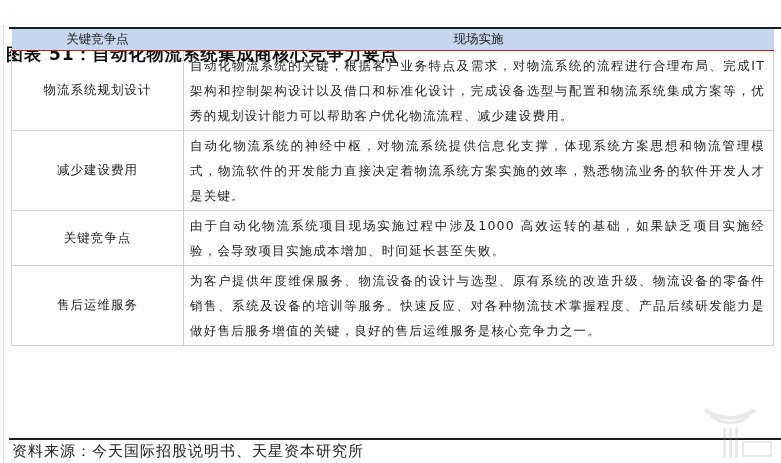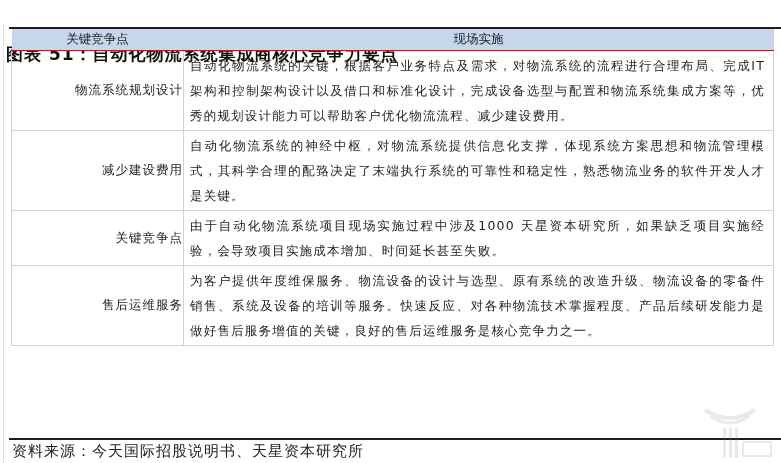--- a/index.html
+++ b/index.html
@@ -26,21 +26,21 @@
     font-size: 12.5px;
   }
   table.main th {
     background: #c6d6ec; font-weight: normal; height: 21px; padding: 0;
     border-bottom: 1px solid #b91c1c; font-size: 12.5px; color: #222;
   }
   table.main td {
     border: 1px solid #cfd3d9; vertical-align: middle; padding: 0;
     color: #1e1e1e;
   }
-  table.main td.key { text-align: right; letter-spacing: 1px; }
+  table.main td.key { text-align: center; letter-spacing: 1px; }
   table.main td.content {
     padding: 2px 8px 2px 6px; line-height: 25px; letter-spacing: 1.2px;
     text-align: justify;
   }
   .bottom-rule {
     position: absolute; left: 9px; right: 0; top: 438px; height: 2px; background: #1e1e1e;
   }
   .source {
     position: absolute; left: 12px; top: 441px; font-size: 15px; letter-spacing: 1px;
     line-height: 20px; color: #222;
@@ -68,25 +68,25 @@
       <th>现场实施</th>
     </tr>
   </thead>
   <tbody>
     <tr style="height:76px">
       <td class="key">物流系统规划设计</td>
       <td class="content">自动化物流系统的关键，根据客户业务特点及需求，对物流系统的流程进行合理布局、完成IT架构和控制架构设计以及借口和标准化设计，完成设备选型与配置和物流系统集成方案等，优秀的规划设计能力可以帮助客户优化物流流程、减少建设费用。</td>
     </tr>
     <tr style="height:78px">
       <td class="key">减少建设费用</td>
-      <td class="content">自动化物流系统的神经中枢，对物流系统提供信息化支撑，体现系统方案思想和物流管理模式，其科学合理的配臵决定了末端执行系统的可靠性和稳定性，熟悉物流业务的软件开发人才是关键。</td>
+      <td class="content">自动化物流系统的神经中枢，对物流系统提供信息化支撑，体现系统方案思想和物流管理模式，物流软件的开发能力直接决定着物流系统方案实施的效率，熟悉物流业务的软件开发人才是关键。</td>
     </tr>
     <tr style="height:51px">
       <td class="key">关键竞争点</td>
-      <td class="content">由于自动化物流系统项目现场实施过程中涉及1000 天星资本研究所，如果缺乏项目实施经验，会导致项目实施成本增加、时间延长甚至失败。</td>
+      <td class="content">由于自动化物流系统项目现场实施过程中涉及1000 高效运转的基础，如果缺乏项目实施经验，会导致项目实施成本增加、时间延长甚至失败。</td>
     </tr>
     <tr style="height:77px">
       <td class="key">售后运维服务</td>
       <td class="content">为客户提供年度维保服务、物流设备的设计与选型、原有系统的改造升级、物流设备的零备件销售、系统及设备的培训等服务。快速反应、对各种物流技术掌握程度、产品后续研发能力是做好售后服务增值的关键，良好的售后运维服务是核心竞争力之一。</td>
     </tr>
   </tbody>
 </table>
 
 <div class="bottom-rule"></div>
 <div class="source">资料来源：今天国际招股说明书、天星资本研究所</div>

